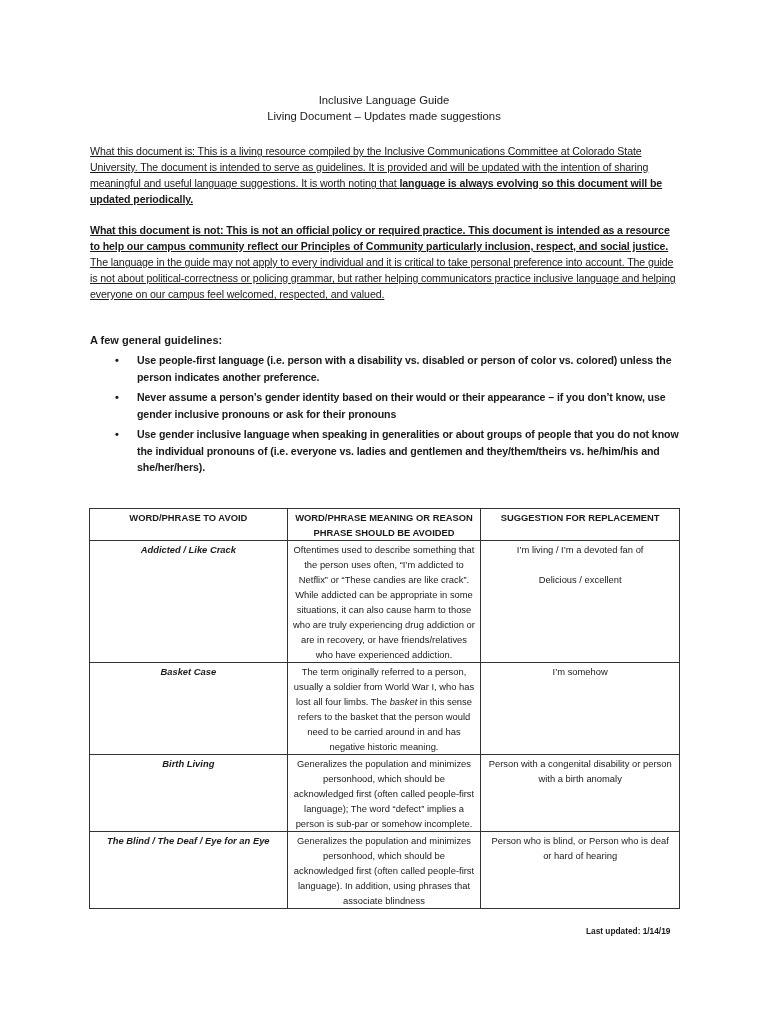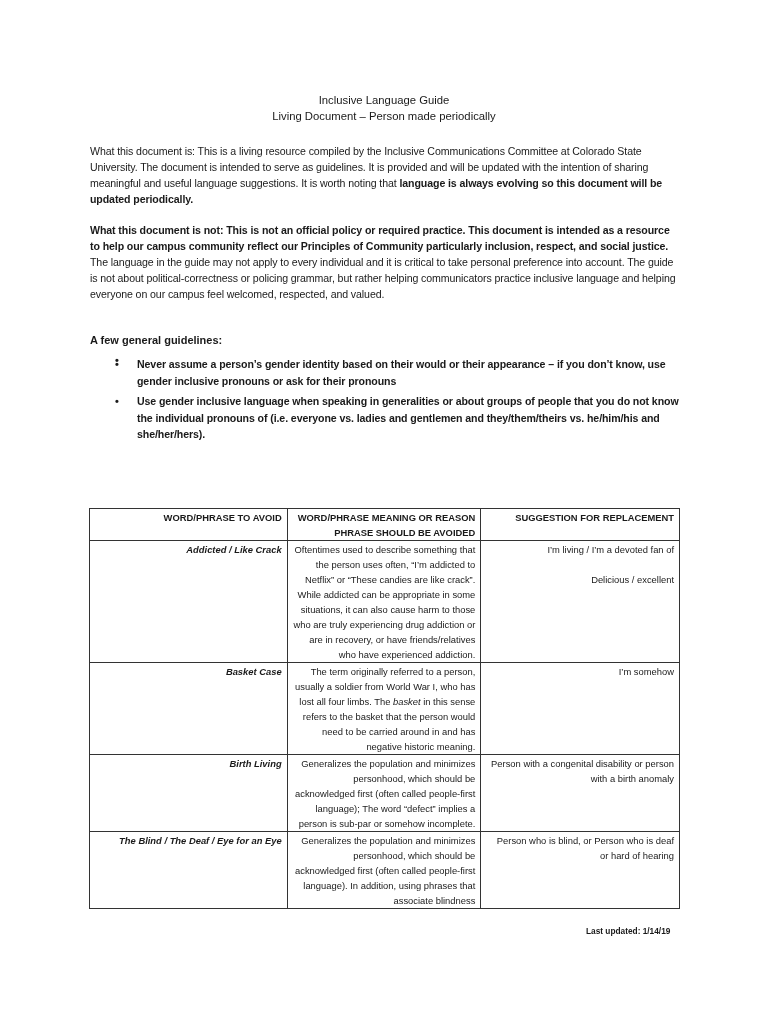--- a/index.html
+++ b/index.html
@@ -2,50 +2,50 @@
 <html><head>
 <meta charset="utf-8">
 <style>
   html, body { margin: 0; padding: 0; background: #ffffff; }
   body { width: 768px; height: 1024px; position: relative; overflow: hidden;
          font-family: "Liberation Sans", sans-serif; color: #1a1a1a; }
   .page { position: absolute; left: 0; top: 0; width: 679px; height: 1024px; background: #fff; padding-left: 43px; }
   .title { position: absolute; left: 0; width: 768px; text-align: center; font-size: 11.3px; }
   .t1 { top: 94px; }
   .t2 { top: 110px; }
-  .para { position: absolute; left: 90px; width: 590px; font-size: 10.6px; line-height: 16px; letter-spacing: -0.1px; }
+  .para { position: absolute; left: 90px; width: 590px; font-size: 10.6px; line-height: 16px; letter-spacing: -0.1px; text-decoration: underline; }
   .p1 { top: 143px; }
   .p2 { top: 222px; }
   .b { font-weight: bold; }
   .guides-head { position: absolute; left: 90px; top: 334px; font-size: 11px; font-weight: bold; }
   .bullets { position: absolute; left: 112px; top: 352px; width: 572px; margin: 0; padding: 0; list-style: none; }
   .bullets li { position: relative; padding-left: 25px; font-size: 10.6px; font-weight: bold; line-height: 16.5px; margin-bottom: 4px; letter-spacing: -0.1px; }
   .bullets li .dot { position: absolute; left: 3px; top: 0; font-size: 11px; }
   table.guide { position: absolute; left: 89px; top: 508px; width: 591px; border-collapse: collapse; font-size: 9.4px; line-height: 15px; }
-  table.guide td, table.guide th { border: 1px solid #333; vertical-align: top; padding: 1px 5px 0 5px; text-align: right; }
+  table.guide td, table.guide th { border: 1px solid #333; vertical-align: top; padding: 1px 5px 0 5px; text-align: center; }
   table.guide th { font-weight: bold; height: 29px; }
   .c1 { width: 187px; } .c2 { width: 183px; } .c3 { width: 188px; }
   .term { font-weight: bold; font-style: italic; }
   .gap { display: block; height: 15px; }
   .footer { position: absolute; left: 586px; top: 926px; font-size: 8.3px; font-weight: bold; }
 </style>
 </head>
 <body>
 
 <div class="page">
   <div class="title t1">Inclusive Language Guide</div>
-  <div class="title t2">Living Document – Person made periodically</div>
+  <div class="title t2">Living Document – Updates made suggestions</div>
 
   <div class="para p1"><span>What this document is: This is a living resource compiled by the Inclusive Communications Committee at Colorado State University. The document is intended to serve as guidelines.  It is provided and will be updated with the intention of sharing meaningful and useful language suggestions. It is worth noting that </span><span class="b">language is always evolving so this document will be updated periodically.</span></div>
 
   <div class="para p2"><span class="b">What this document is not: This is not an official policy or required practice. This document is intended as a resource to help our campus community reflect our Principles of Community particularly inclusion, respect, and social justice.</span><span>  The language in the guide may not apply to every individual and it is critical to take personal preference into account. The guide is not about political-correctness or policing grammar, but rather helping communicators practice inclusive language and helping everyone on our campus feel welcomed, respected, and valued.</span></div>
 
   <div class="guides-head">A few general guidelines:</div>
   <ul class="bullets">
-    <li><span class="dot">•</span></li>
+    <li><span class="dot">•</span><span>Use people-first language (i.e. person with a disability vs. disabled or person of color vs. colored) unless the person indicates another preference.</span></li>
     <li><span class="dot">•</span><span>Never assume a person’s gender identity based on their would or their appearance – if you don’t know, use gender inclusive pronouns or ask for their pronouns</span></li>
     <li><span class="dot">•</span><span>Use gender inclusive language when speaking in generalities or about groups of people that you do not know the individual pronouns of (i.e. everyone vs. ladies and gentlemen and they/them/theirs vs. he/him/his and she/her/hers).</span></li>
   </ul>
 
   <table class="guide">
     <tbody>
         <tr>
       <th class="c1">WORD/PHRASE TO AVOID</th>
       <th class="c2">WORD/PHRASE MEANING OR REASON PHRASE SHOULD BE AVOIDED</th>
       <th class="c3">SUGGESTION FOR REPLACEMENT</th>

